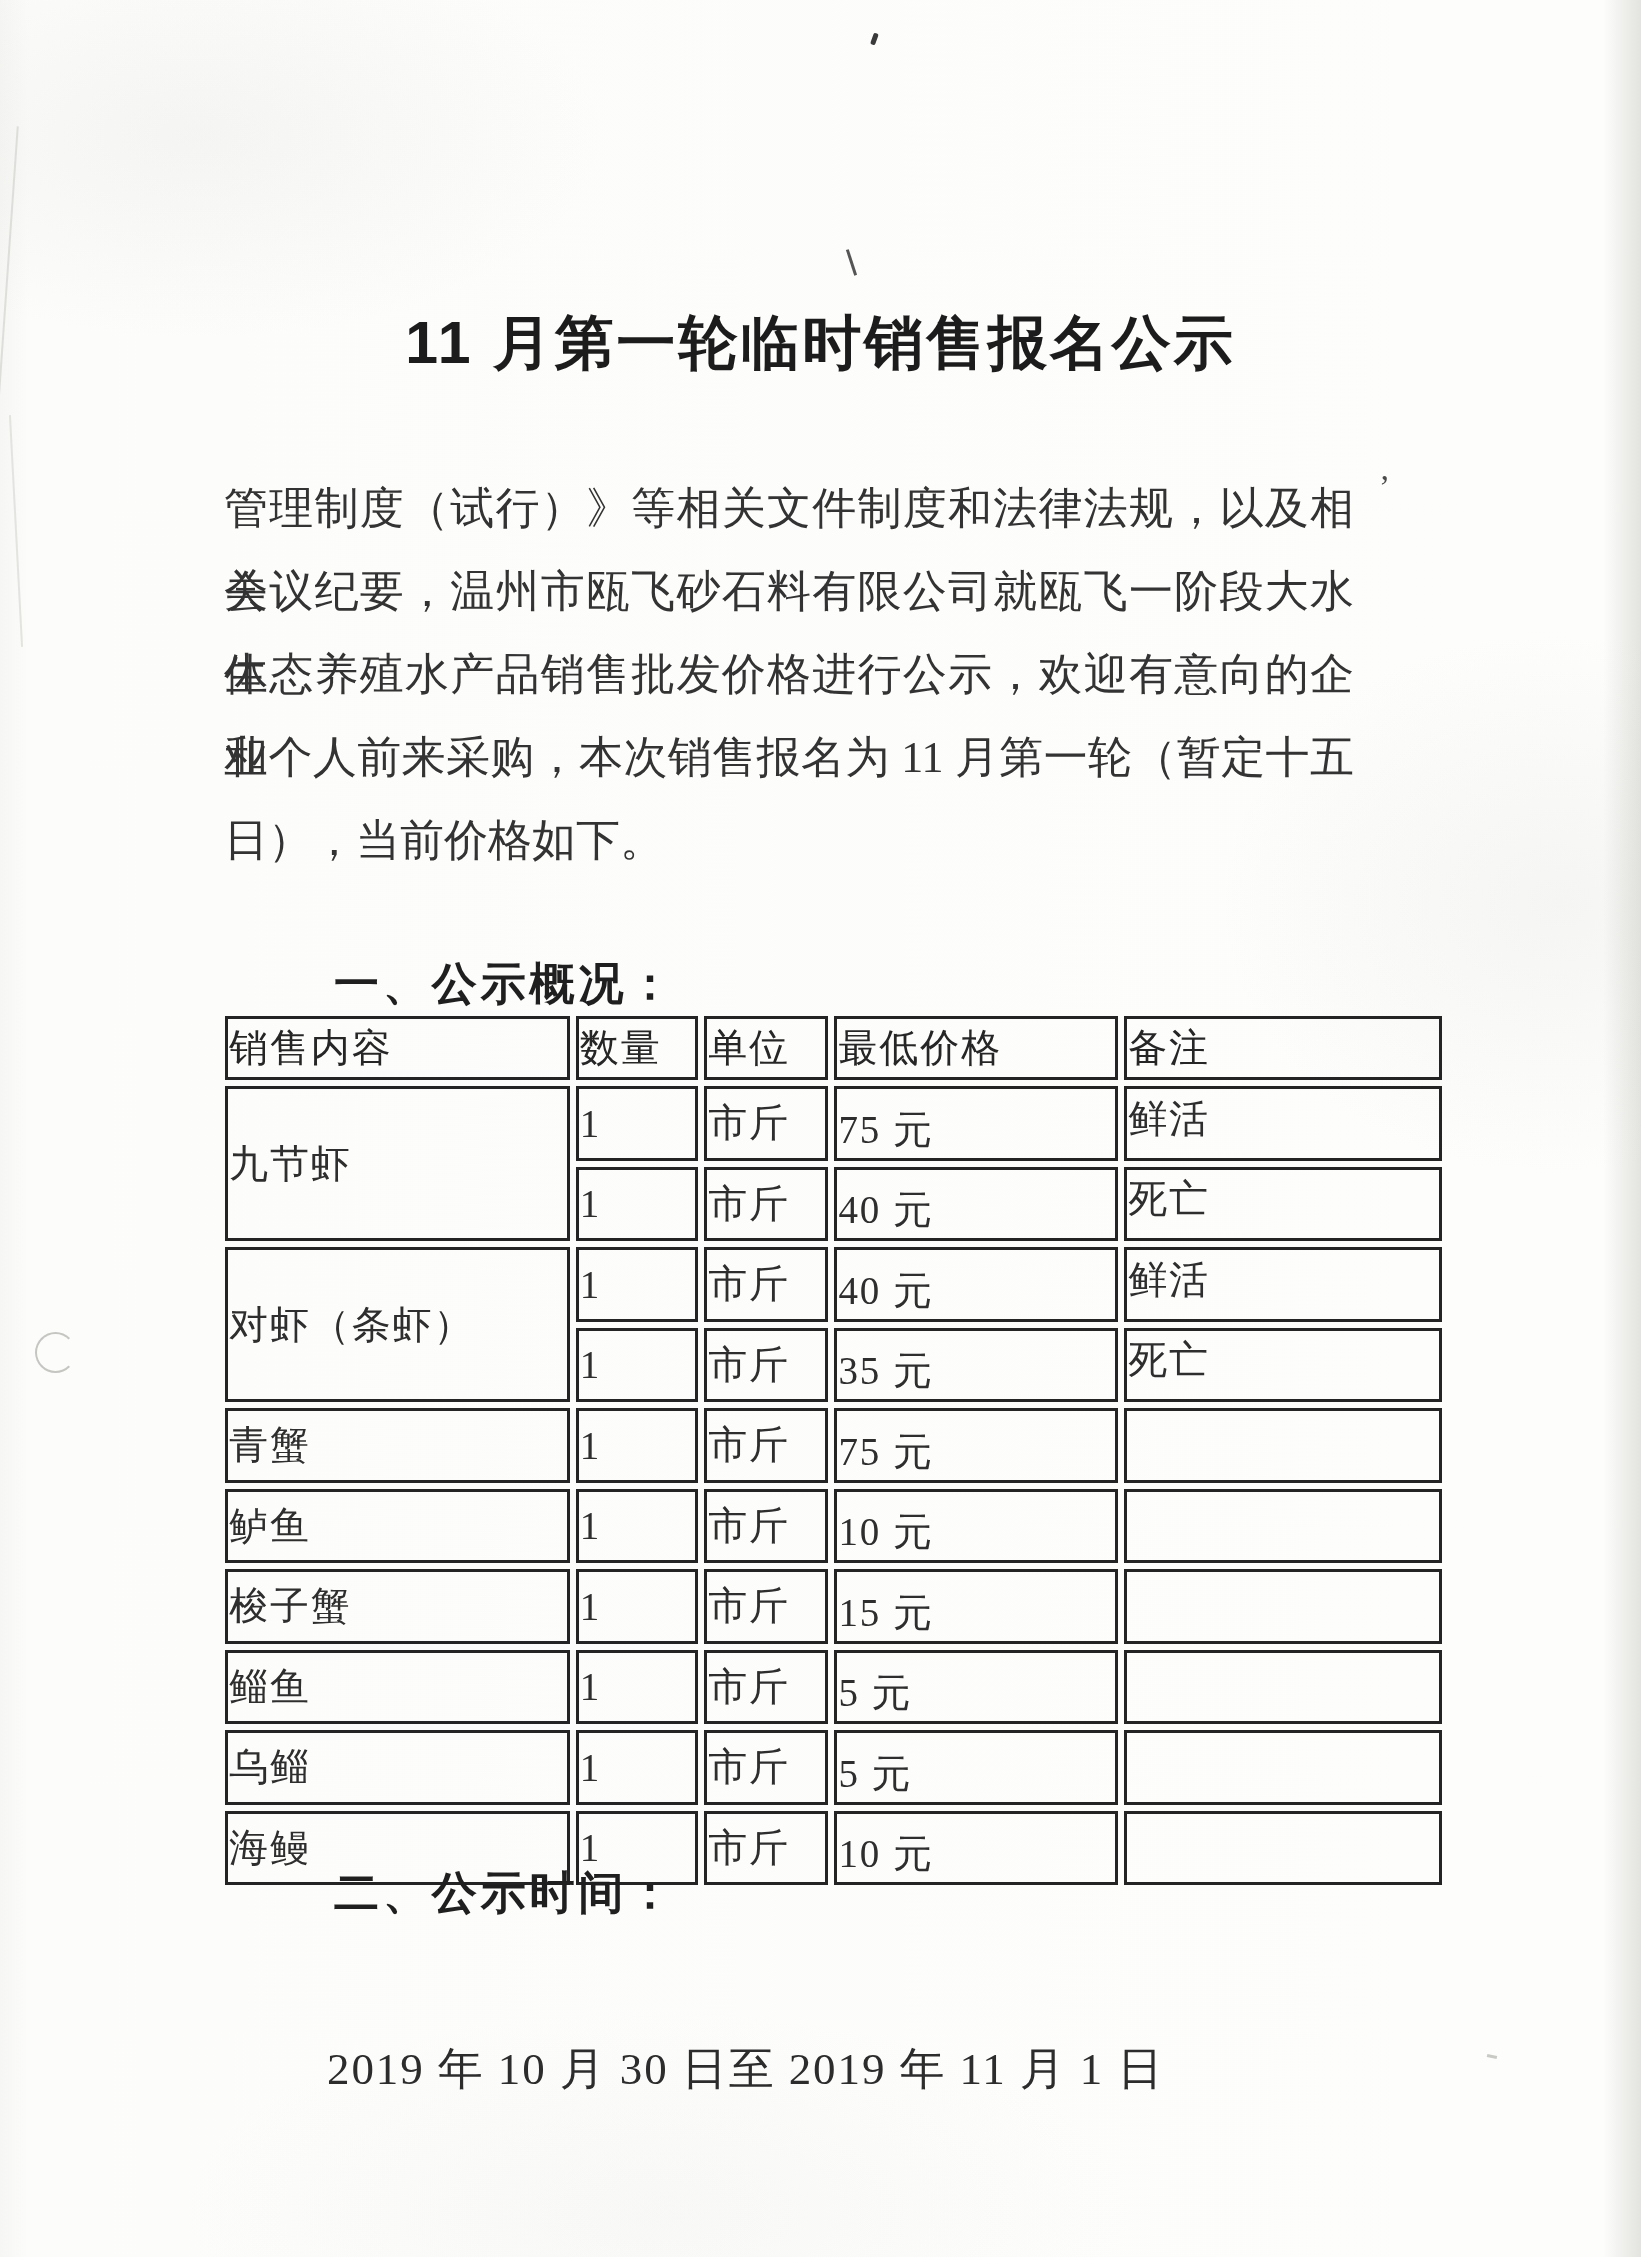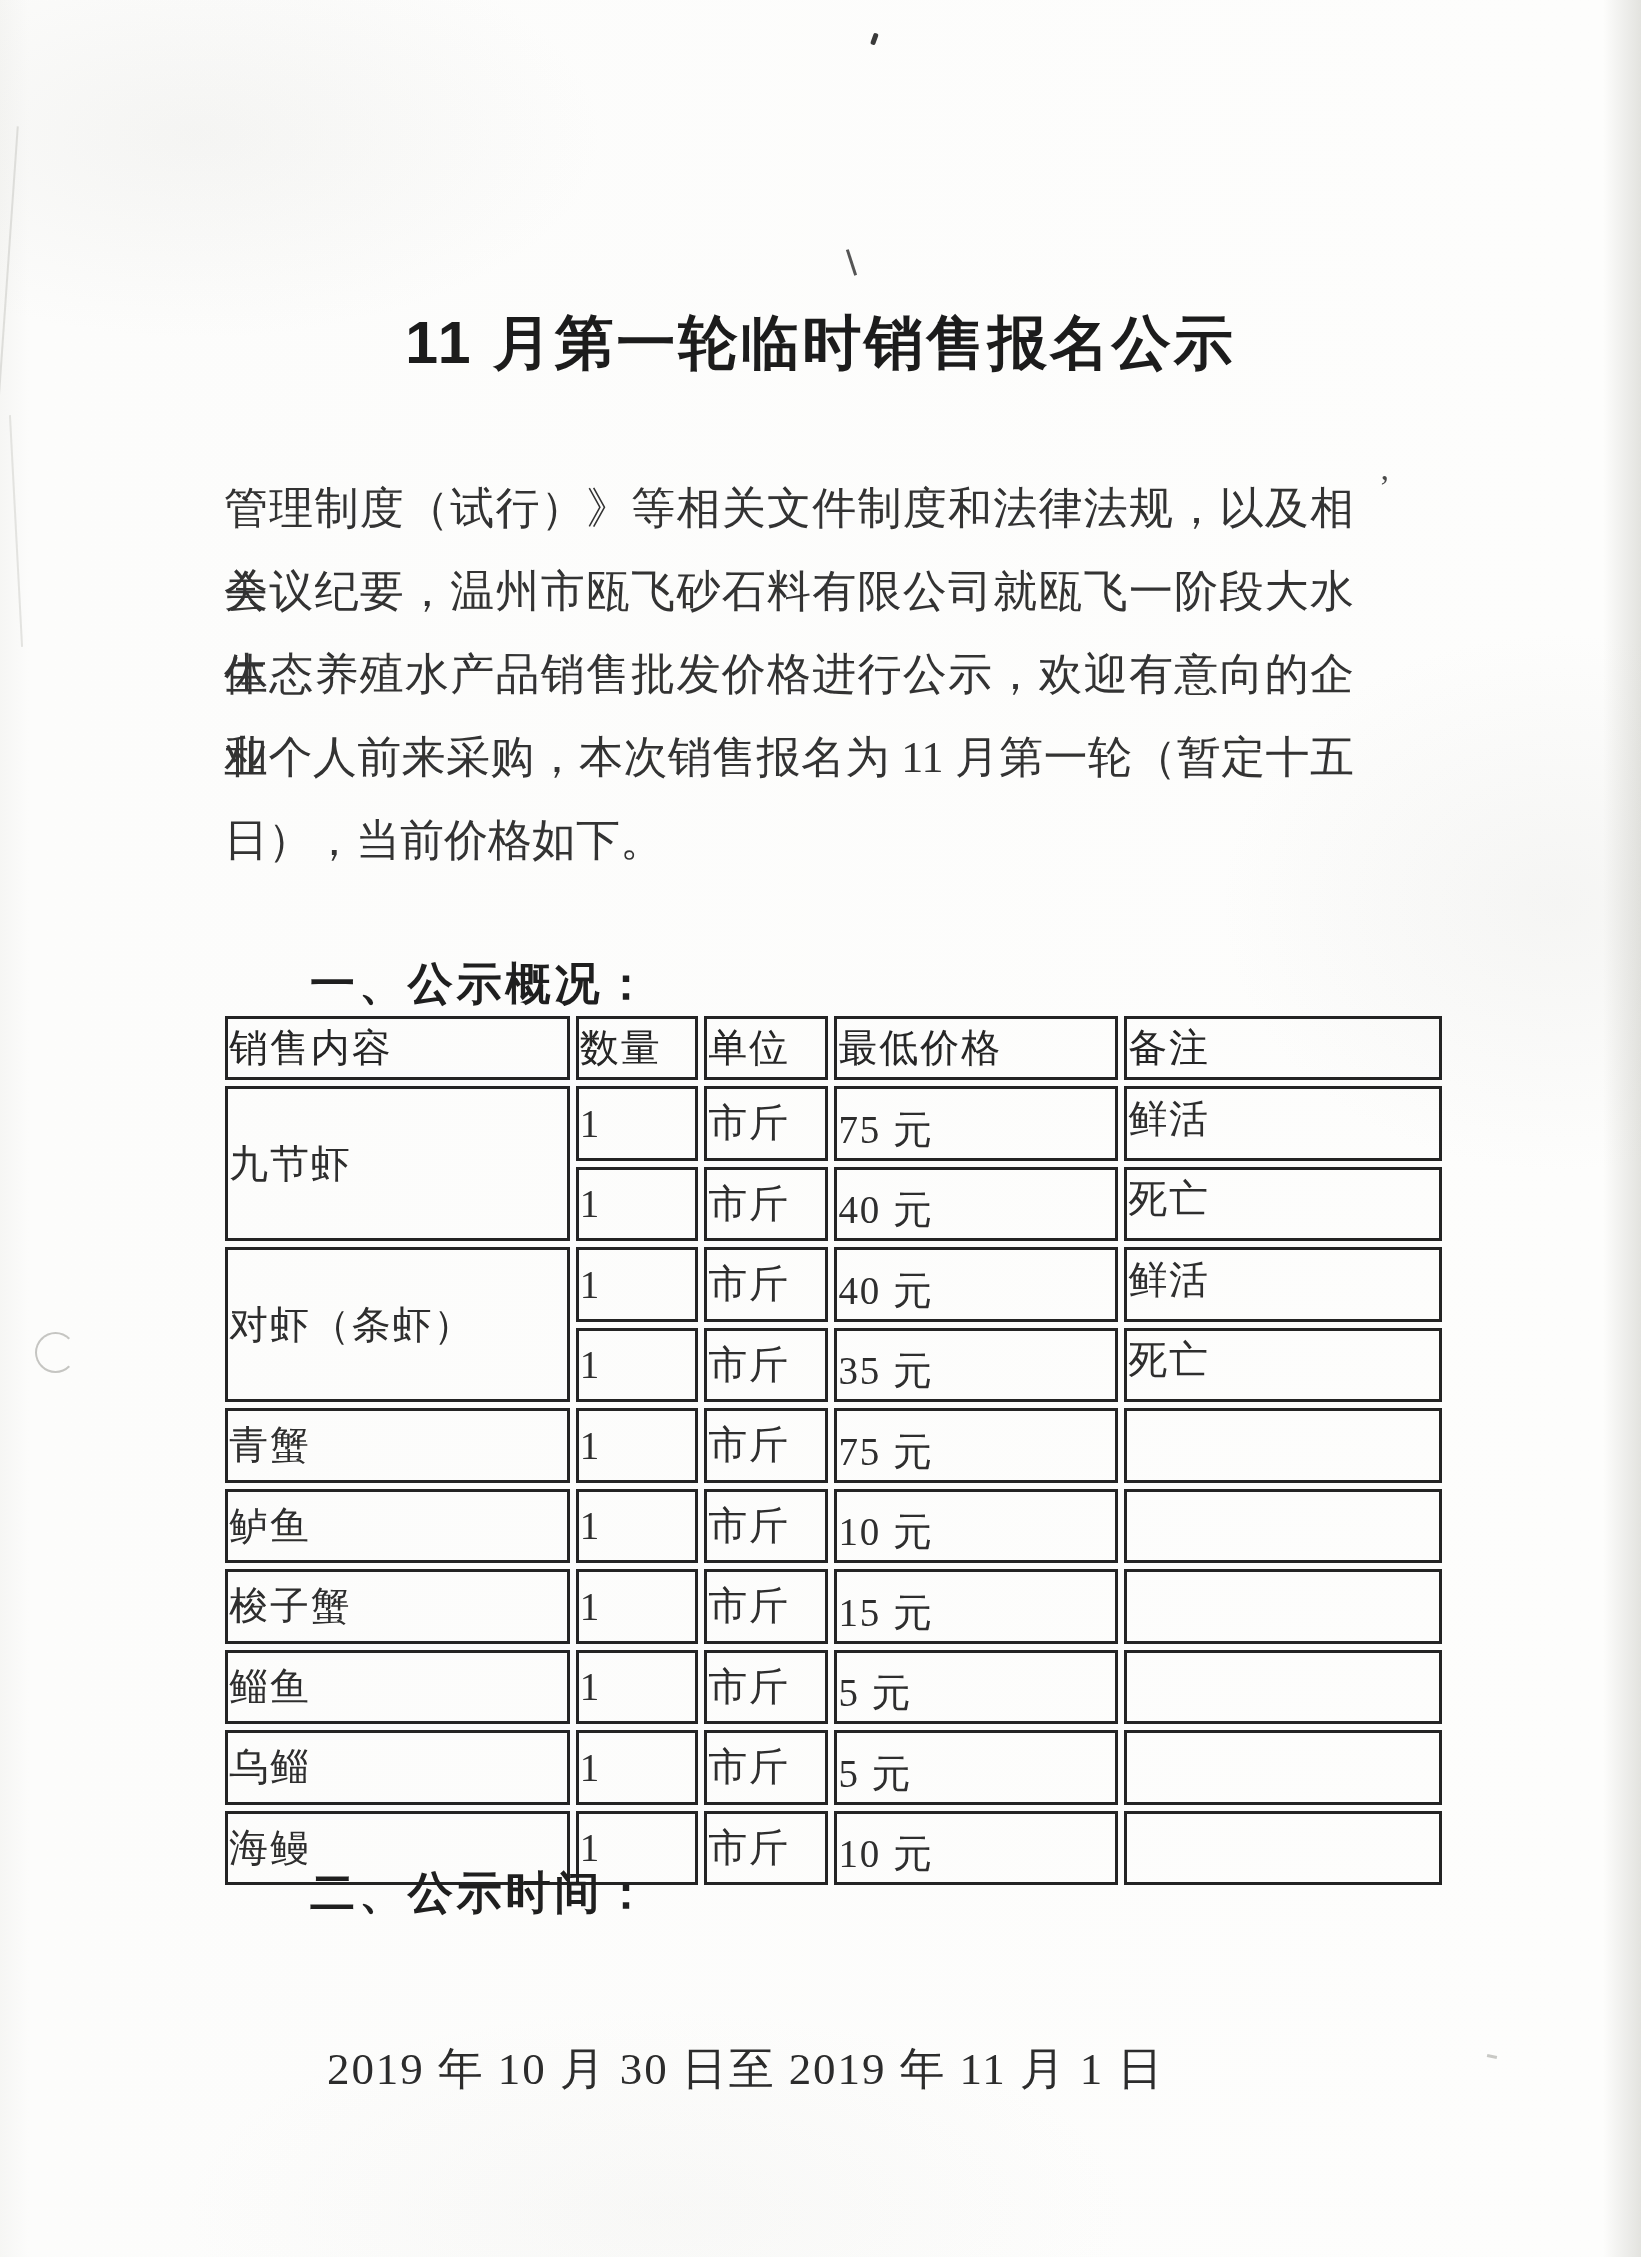--- a/index.html
+++ b/index.html
@@ -37,21 +37,21 @@
   .paragraph {
     position: absolute; left: 224px; top: 467px; width: 1130px;
     font-size: 44px; line-height: 83px;
     color: #333;
   }
   .para-line { text-align: justify; text-align-last: justify; height: 83px; }
   .para-line.first { text-indent: 2.05em; }
   .para-line.last  { text-align-last: left; }
 
   .section-heading {
-    position: absolute; left: 310px;
+    position: absolute; left: 334px;
     font-family: "Liberation Sans", "DejaVu Sans", sans-serif;
     font-weight: 700;
     font-size: 45px;
     letter-spacing: 3.9px;
     color: #1f1f1f;
     white-space: nowrap;
   }
   .section-heading.one { top: 954px; }
   .section-heading.two { top: 1863px; }
 

